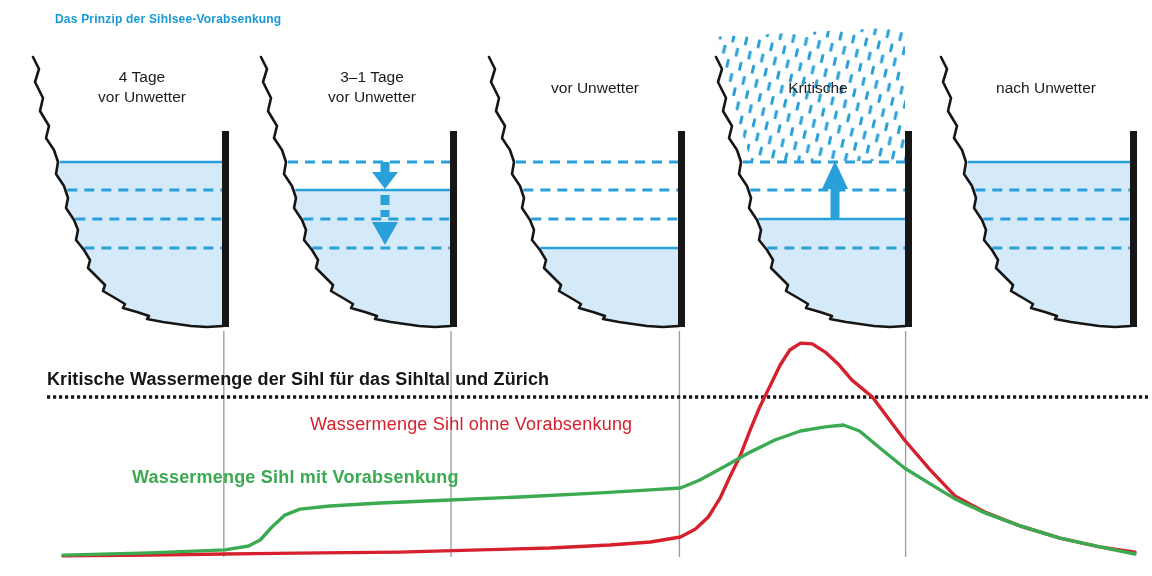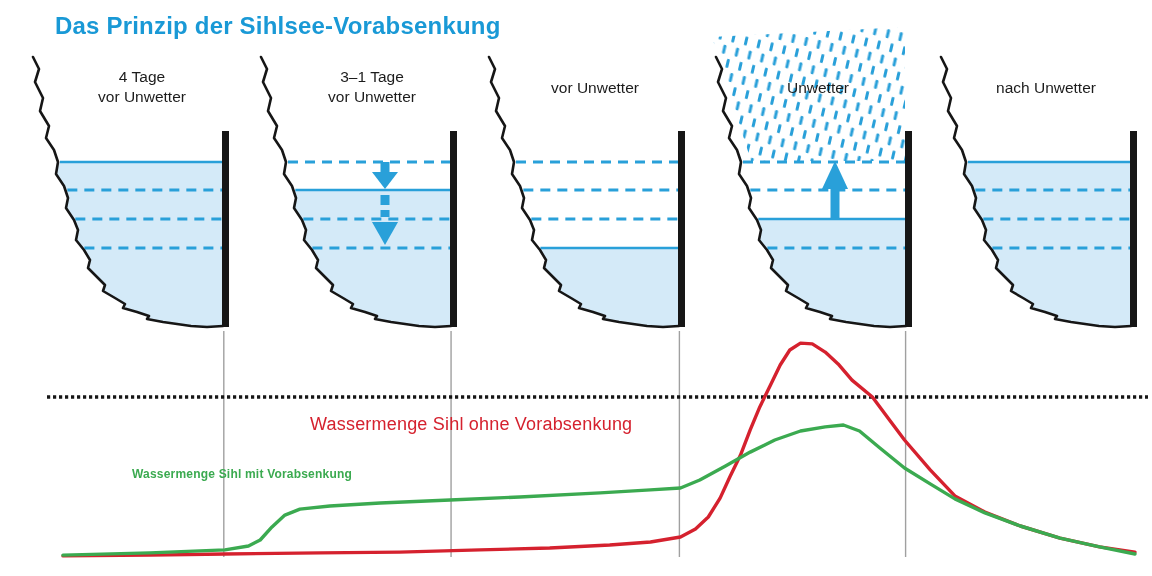--- a/index.html
+++ b/index.html
@@ -1,23 +1,23 @@
 <!DOCTYPE html>
 <html><head>
 <meta charset="utf-8">
 <style>
   html,body{margin:0;padding:0;background:#ffffff;}
   #stage{position:relative;width:1152px;height:576px;background:#ffffff;
          font-family:"Liberation Sans",sans-serif;overflow:hidden;}
   #scene{position:absolute;left:0;top:0;}
   .abs{position:absolute;}
-  #title{left:55px;top:12px;font-size:24px;font-weight:bold;color:#1999d6;letter-spacing:.2px;}
+  #title{left:55px;top:12px;font-size:12px;font-weight:bold;color:#1999d6;letter-spacing:.2px;}
   #critical-label{left:47px;top:369px;font-size:18px;font-weight:bold;color:#161616;letter-spacing:.1px;}
   #legend-red{left:310px;top:414px;font-size:18px;font-weight:normal;color:#d5212e;letter-spacing:.2px;}
-  #legend-green{left:132px;top:467px;font-size:12px;font-weight:bold;color:#3baa50;letter-spacing:.2px;}
+  #legend-green{left:132px;top:467px;font-size:18px;font-weight:bold;color:#3baa50;letter-spacing:.2px;}
   .panel-label{position:absolute;width:224px;text-align:center;font-size:15.5px;line-height:20px;
                color:#1c1c1c;white-space:pre-line;}
 </style>
 </head>
 <body>
 
 <div id="stage">
   <svg id="scene" width="1152" height="576" viewBox="0 0 1152 576">
       <defs>
         <pattern id="rainPat" width="13" height="26" patternUnits="userSpaceOnUse" patternTransform="rotate(13)">
@@ -86,27 +86,28 @@
       <line x1="451.0640000000001" y1="331" x2="451.0640000000001" y2="557" stroke="#a0a0a0" stroke-width="1.4"></line>
       <line x1="679.4000000000001" y1="331" x2="679.4000000000001" y2="557" stroke="#a0a0a0" stroke-width="1.4"></line>
       <line x1="905.592" y1="331" x2="905.592" y2="557" stroke="#a0a0a0" stroke-width="1.4"></line>
       <line x1="47" y1="397.03999999999996" x2="1148" y2="397.03999999999996" stroke="#161616" stroke-width="3.4" stroke-dasharray="3.2 2.8"></line>
       <polyline points="63.0,555.9 149.8,555.1 224.9,554.0 320.3,552.9 399.6,552.1 480.0,549.9 549.7,548.0 609.7,545.0 650.5,542.0 680.5,537.0 695.5,529.0 708.3,517.0 720.1,498.1 729.8,477.0 740.5,455.1 750.2,429.9 759.8,406.9 770.5,385.0 780.2,365.0 789.8,350.0 800.5,343.1 812.3,343.9 825.2,352.1 838.1,363.9 852.0,380.1 872.4,397.0 889.5,420.0 904.5,440.0 930.2,469.9 954.9,495.9 984.9,512.1 1020.3,526.0 1060.0,538.1 1099.6,546.9 1135.0,552.1" fill="none" stroke="#d5212e" stroke-width="3.4" stroke-linejoin="round" stroke-linecap="round"></polyline>
       <polyline points="63.0,555.1 149.8,552.9 224.9,549.9 248.5,546.0 260.2,540.0 272.0,526.9 284.9,515.1 299.9,509.1 329.9,506.0 380.3,503.0 450.0,500.0 519.7,497.0 600.1,492.9 650.5,489.9 680.5,488.0 699.8,480.0 725.5,466.1 750.2,452.1 774.8,440.0 800.5,431.0 825.2,426.9 843.4,425.0 859.5,431.0 879.9,448.0 904.5,468.0 930.2,483.9 954.9,498.9 984.9,512.9 1020.3,526.0 1060.0,538.1 1099.6,546.9 1135.0,554.0" fill="none" stroke="#3baa50" stroke-width="3.4" stroke-linejoin="round" stroke-linecap="round"></polyline>
     </svg>
 
   <div class="abs" id="title">Das Prinzip der Sihlsee-Vorabsenkung</div>
 
+  <div class="abs" id="critical-label">Kritische Wassermenge der Sihl für das Sihltal und Zürich</div>
 
   <div class="abs" id="legend-red">Wassermenge Sihl ohne Vorabsenkung</div>
 
   <div class="abs" id="legend-green">Wassermenge Sihl mit Vorabsenkung</div>
 
   <div id="panel-labels">
       <div class="panel-label" style="left: 30px; top: 67px;">4 Tage
 vor Unwetter</div>
       <div class="panel-label" style="left: 260px; top: 67px;">3–1 Tage
 vor Unwetter</div>
       <div class="panel-label" style="left: 483px; top: 78px;">vor Unwetter</div>
-      <div class="panel-label" style="left: 706px; top: 78px;">Unwetter</div>
+      <div class="panel-label" style="left: 706px; top: 78px;">Kritische</div>
       <div class="panel-label" style="left: 934px; top: 78px;">nach Unwetter</div>
     </div>
 </div>
 
 </body></html>

